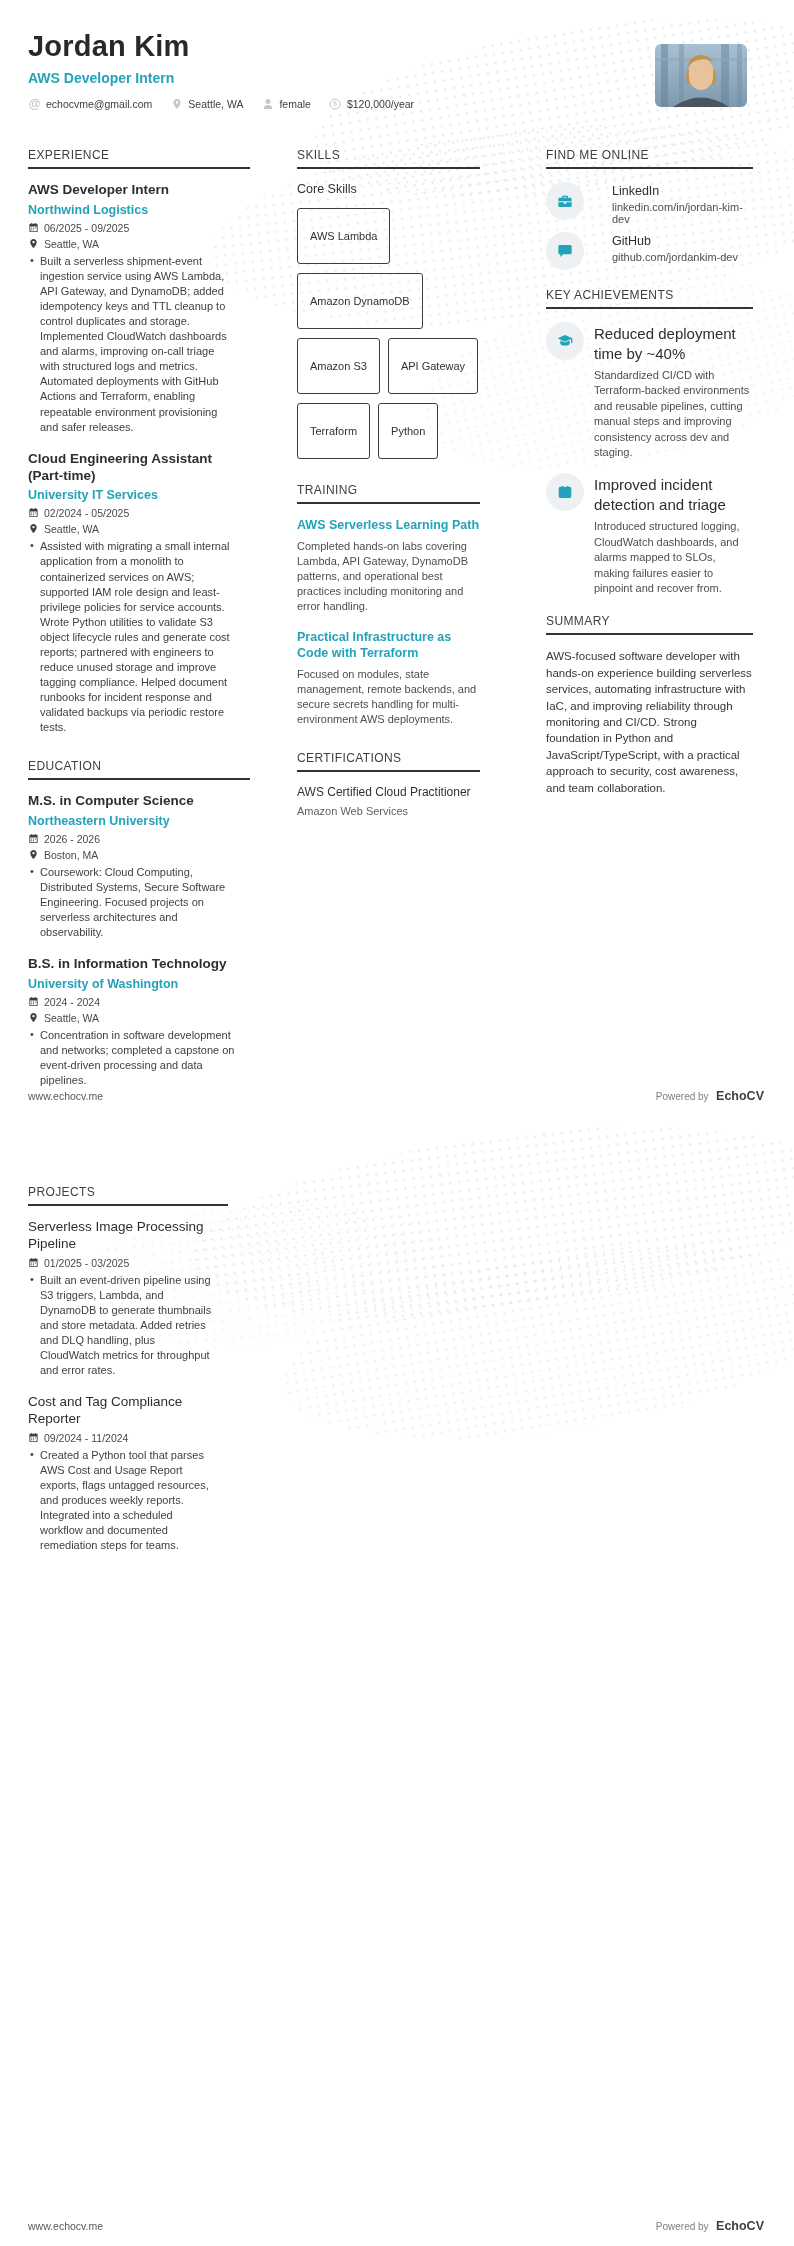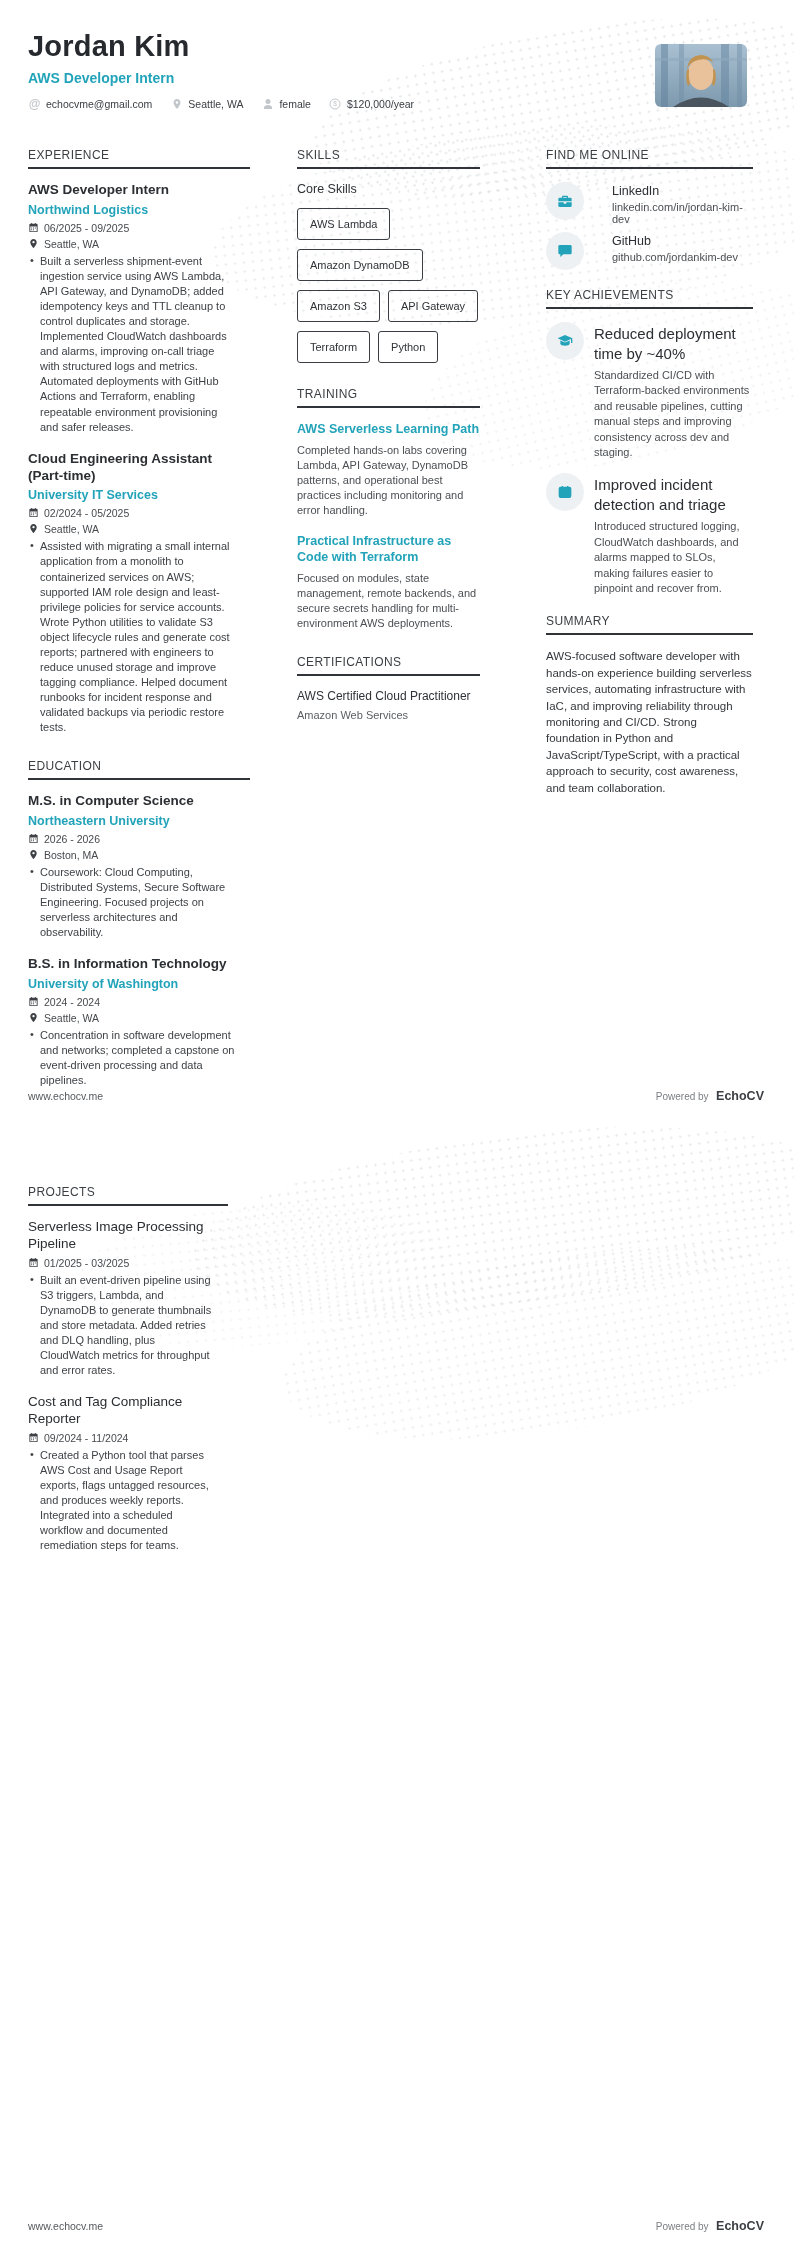--- a/index.html
+++ b/index.html
@@ -58,21 +58,21 @@
 
   
   .col-left  { position:absolute; left:28px;  top:148px; width:222px; }
   .col-mid   { position:absolute; left:297px; top:148px; width:183px; }
   .col-right { position:absolute; left:546px; top:148px; width:207px; }
   .col-projects { position:absolute; left:28px; top:1185px; width:200px; }
 
   
   .group-label { font-size:12.5px; color:#2f3337; font-weight:500; margin:2px 0 12px; }
   .chip-wrap { display:flex; flex-wrap:wrap; gap:9px 8px; }
-  .chip { display:inline-block; border:1.2px solid #3a3e42; border-radius:3px; padding:9px 12px; font-size:11px; color:#2f3337; }
+  .chip { display:inline-block; border:1.2px solid #3a3e42; border-radius:3px; padding:21px 12px; font-size:11px; color:#2f3337; }
 
   
   .training-item { margin-bottom:15px; }
   .training-title { color:var(--accent); font-size:12.5px; font-weight:700; line-height:1.32; margin-bottom:5px; }
   .training-desc { font-size:11px; color:var(--muted); line-height:1.37; }
 
   
   .cert { margin-bottom:13px; }
   .cert-name { font-size:12px; color:#2e3236; line-height:1.3; margin-bottom:4px; }
   .cert-issuer { font-size:11px; color:#5b5f63; }

